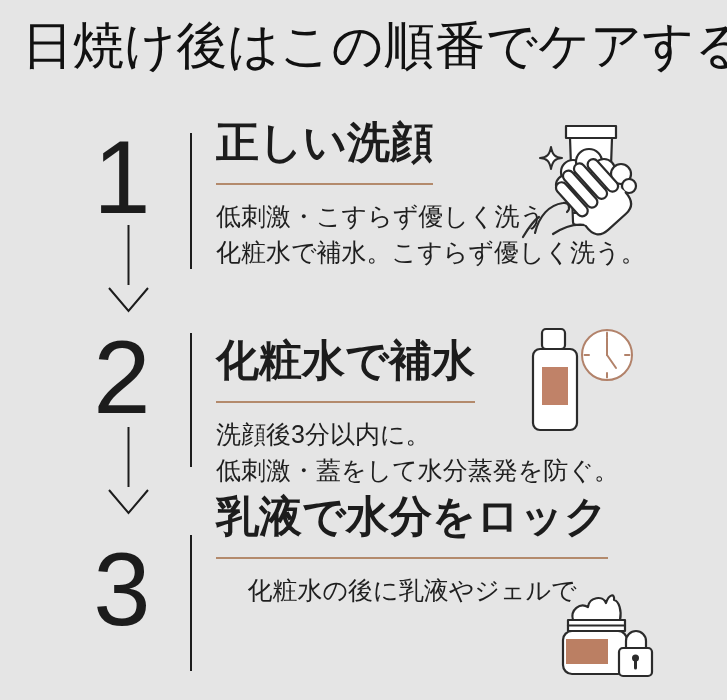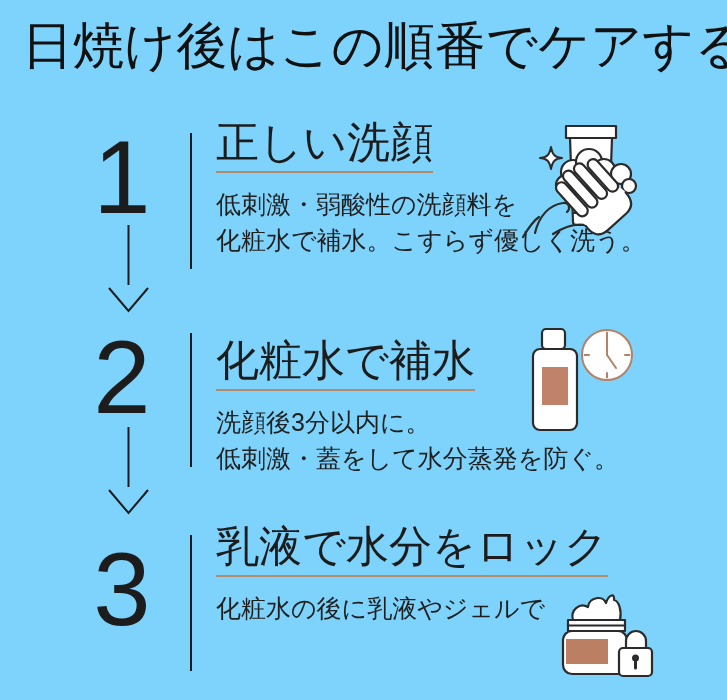--- a/index.html
+++ b/index.html
@@ -1,39 +1,39 @@
 <!DOCTYPE html>
 <html><head>
 <meta charset="utf-8">
 <style>
   html,body{margin:0;padding:0;background:#ffffff;}
   #canvas{
-    position:relative;width:727px;height:700px;background:#7dd3fc;
+    position:relative;width:727px;height:700px;background:#e5e5e5;
     font-family:"Liberation Sans","DejaVu Sans",sans-serif;
     color:#1c1c1c;overflow:hidden;
   }
   .title{
     position:absolute;left:22px;top:12px;
     font-size:51px;font-weight:500;letter-spacing:0px;color:#111;
     white-space:nowrap;
   }
   .step-number{
     position:absolute;left:83px;width:78px;text-align:center;
     font-size:103px;font-weight:300;line-height:1;color:#1c1c1c;
   }
   .divider{
     position:absolute;left:190px;width:2px;background:#1c1c1c;
   }
   .content{
     position:absolute;left:216px;
   }
   .heading{
     display:inline-block;
-    font-size:43px;font-weight:400;line-height:1.15;
-    padding-bottom:4px;border-bottom:2px solid #b38a6c;
+    font-size:43px;font-weight:700;line-height:1.15;
+    padding-bottom:16px;border-bottom:2px solid #b38a6c;
     white-space:nowrap;color:#1c1c1c;
   }
   .desc{
     margin:13px 0 0 0;
     font-size:25px;line-height:36px;font-weight:400;color:#1f1f1f;
     white-space:nowrap;
   }
   .arrow{position:absolute;left:106px;width:44px;height:92px;}
   .icon{position:absolute;}
   svg{overflow:visible;}
@@ -43,21 +43,21 @@
 
 <div id="canvas">
 
   <div class="title">日焼け後はこの順番でケアする</div>
 
   <div class="step-number" style="top:126px;">1</div>
   <div class="divider" style="top:133px;height:136px;"></div>
   <div class="content" style="top:118px;">
     <div class="heading">正しい洗顔</div>
     <p class="desc">
-      <span>低刺激・弱酸性の洗顔料を</span><br>
+      <span>低刺激・こすらず優しく洗う</span><br>
       <span>化粧水で補水。こすらず優しく洗う。</span>
     </p>
   </div>
 
   <svg class="icon" style="left:513px;top:112px;" width="135" height="125" viewBox="0 0 135 125" fill="none" stroke="#2b2b2b" stroke-width="2.2" stroke-linecap="round" stroke-linejoin="round">
     <g>
       <rect x="53" y="14" width="50" height="12" fill="#ffffff"></rect>
       <path d="M57 26 L99 26 L96 110 Q96 113 92 113 L64 113 Q60 113 60 110 Z" fill="#ffffff"></path>
       <path d="M61 101 L95 101"></path>
     </g>
@@ -119,21 +119,21 @@
     </g>
   </svg>
 
   <svg class="arrow" style="top:424px;" viewBox="0 0 44 92" fill="none" stroke="#1c1c1c" stroke-width="2">
     <line x1="22.5" y1="3" x2="22.5" y2="63"></line>
     <polyline points="3,66 22.5,89 42,66"></polyline>
   </svg>
 
   <div class="step-number" style="top:538px;">3</div>
   <div class="divider" style="top:535px;height:136px;"></div>
-  <div class="content" style="top:522px;">
+  <div class="content" style="top:492px;text-align:center;">
     <div class="heading">乳液で水分をロック</div>
     <p class="desc">
       <span>化粧水の後に乳液やジェルで</span><br>
     </p>
   </div>
 
   <svg class="icon" style="left:553px;top:590px;" width="120" height="90" viewBox="0 0 120 90" fill="none" stroke="#2b2b2b" stroke-width="2.2" stroke-linecap="round" stroke-linejoin="round">
     <g>
       <path d="M20 30 C17 20 27 12 35 17 C36 7 50 5 53 13 C56 4 62 3 61 10 C66 11 69 21 67 30 Z" fill="#ffffff"></path>
       <rect x="15" y="30" width="57" height="11" fill="#ffffff"></rect>

